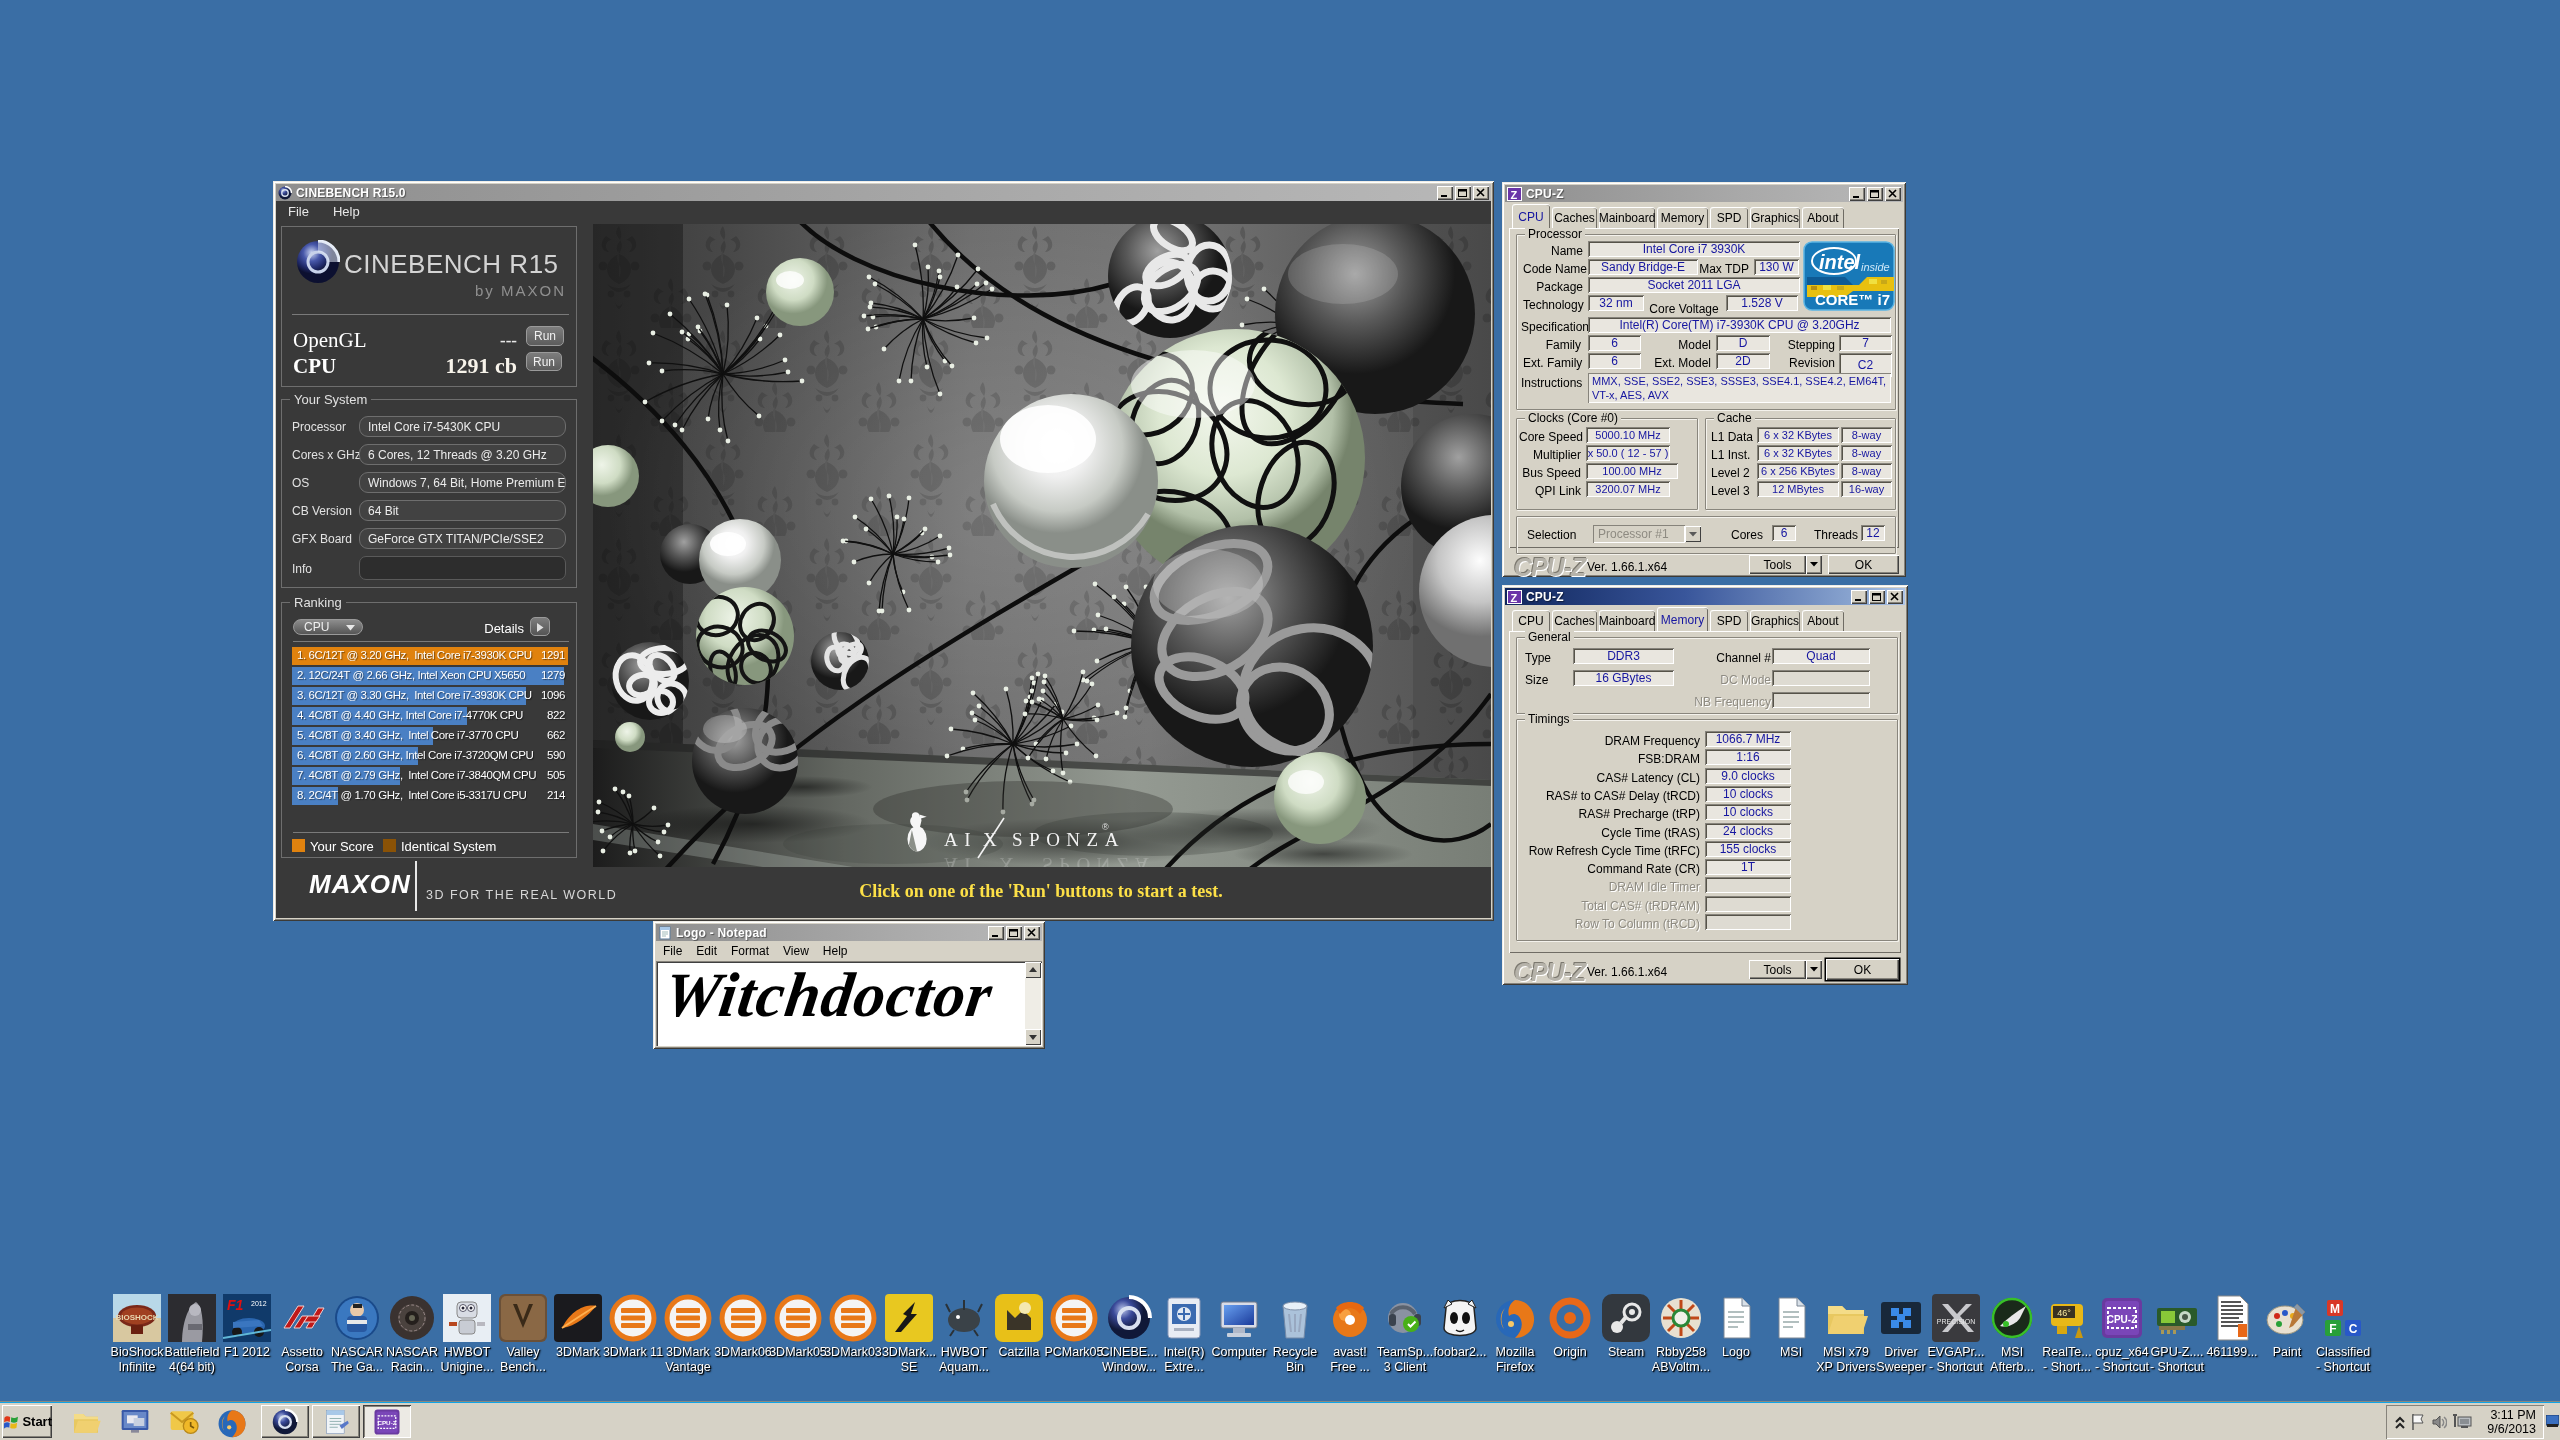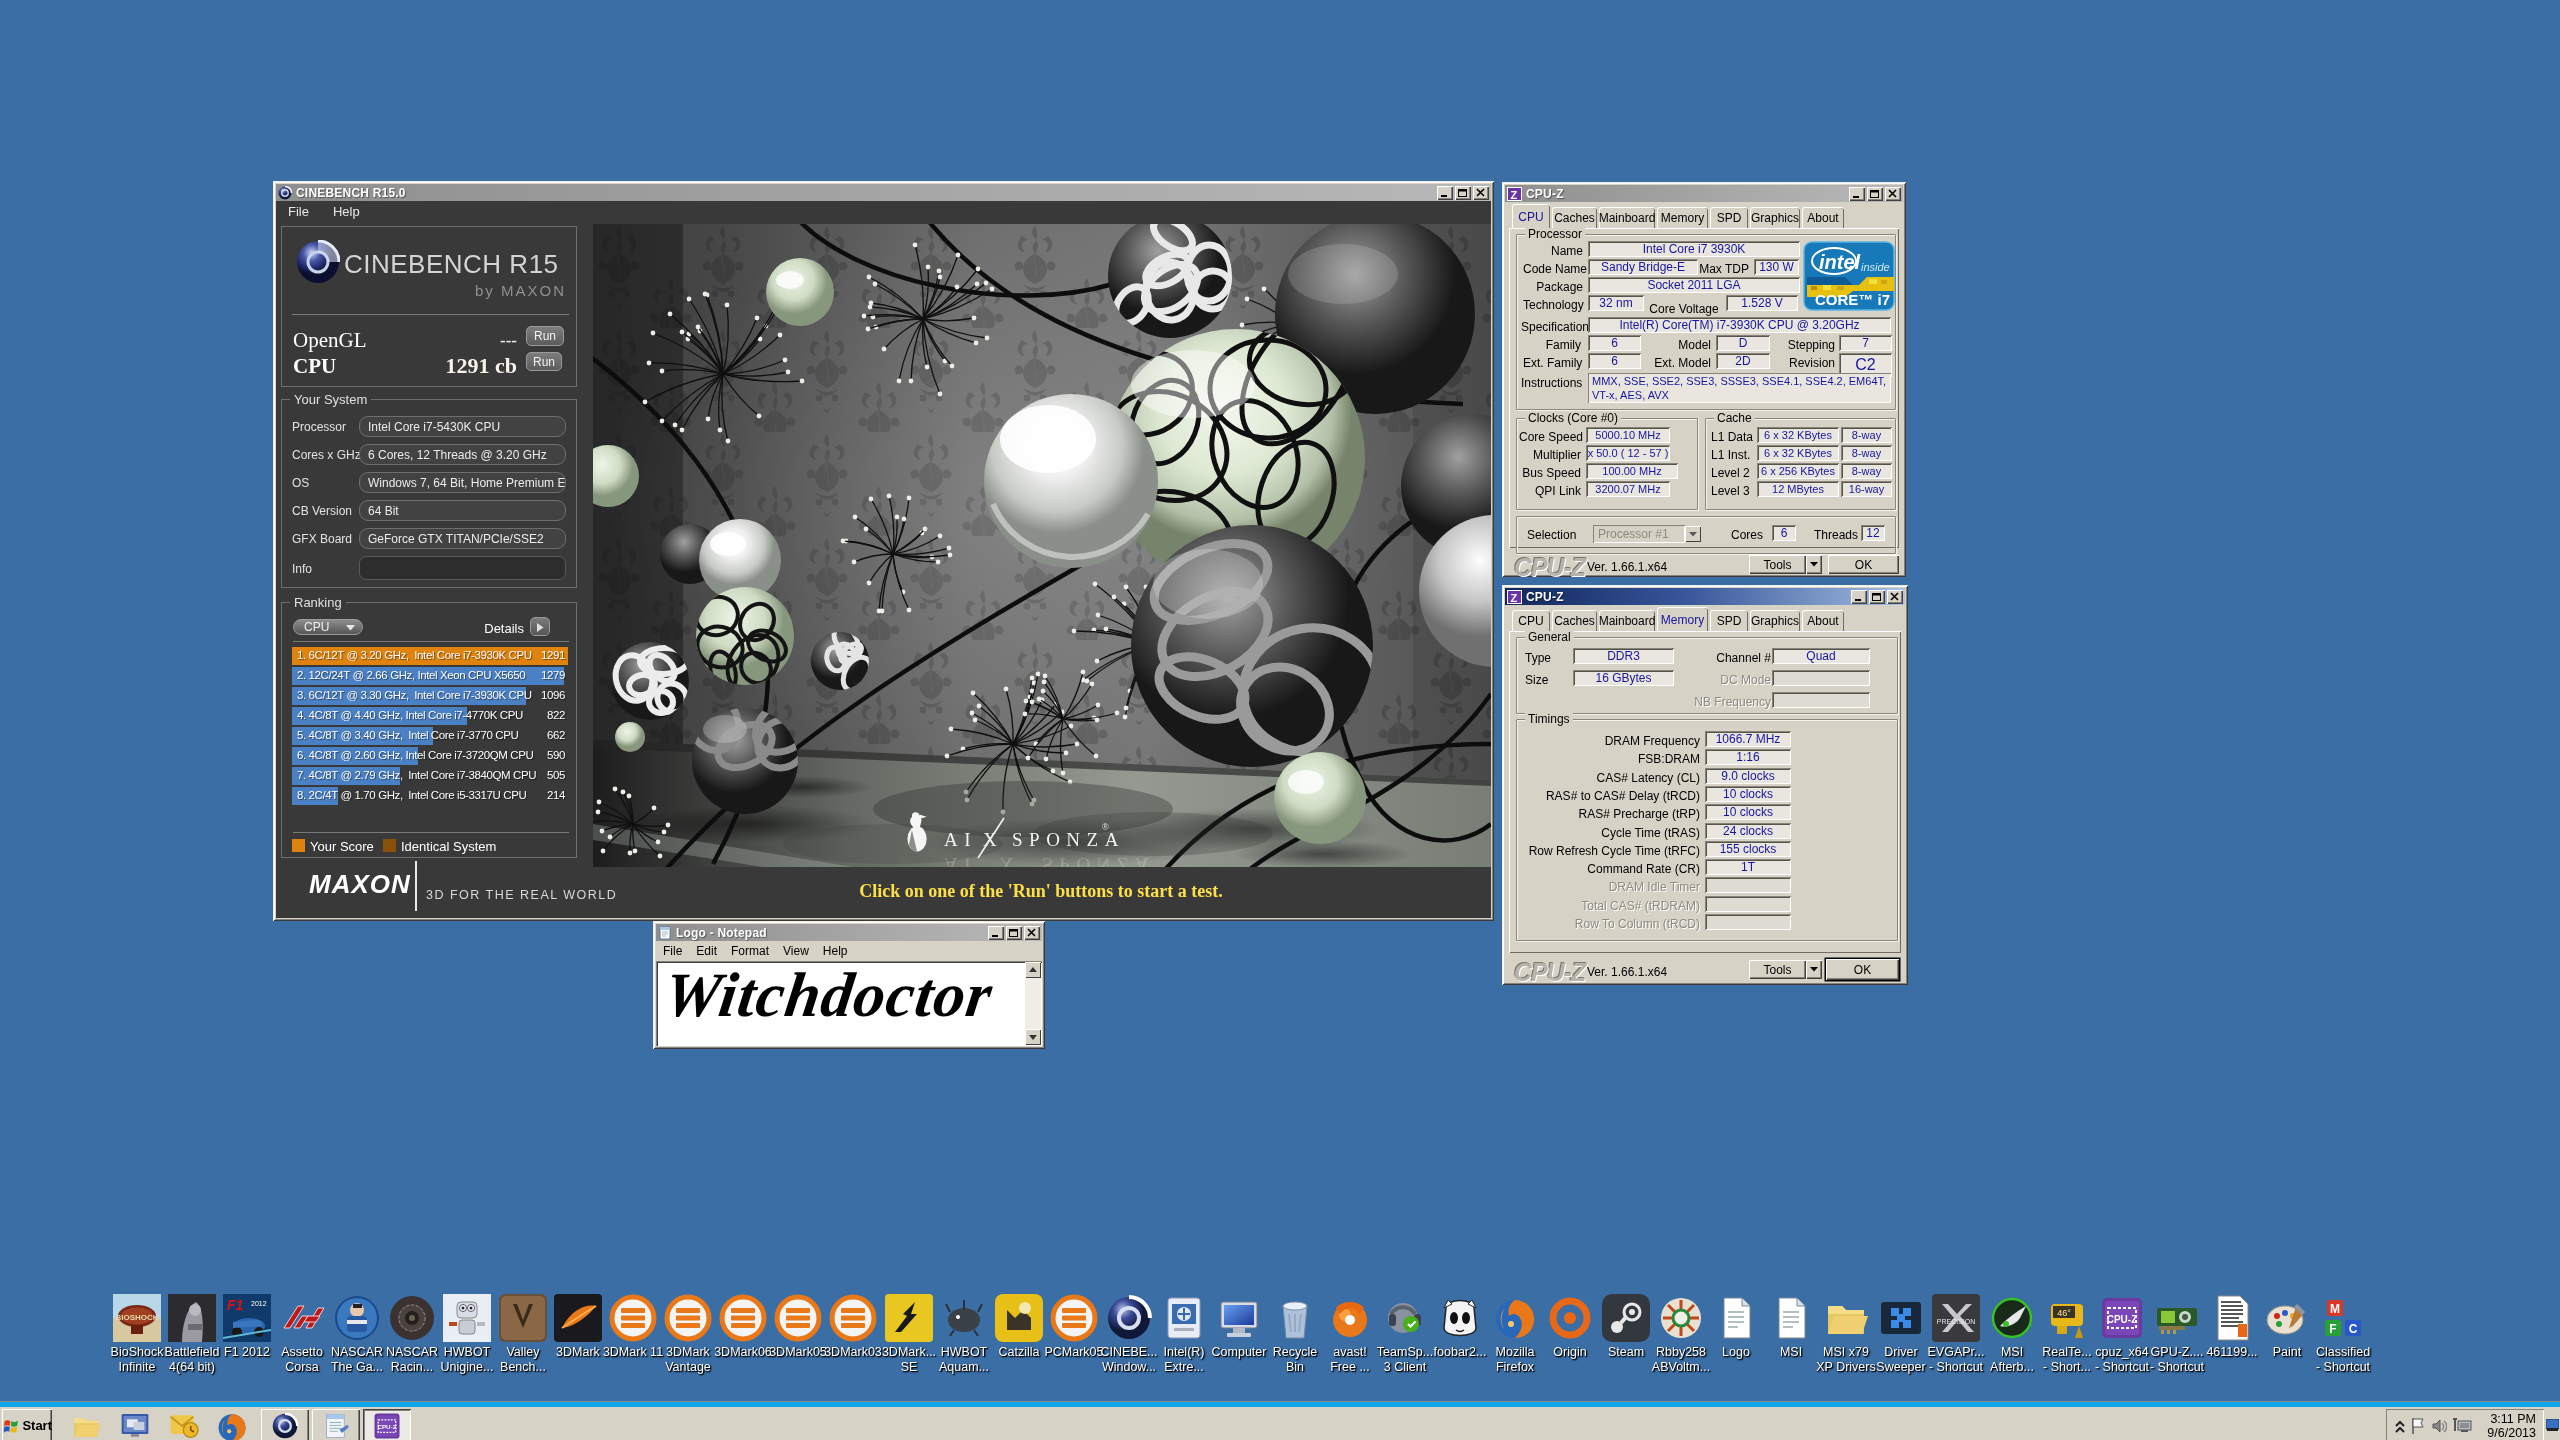--- a/index.html
+++ b/index.html
@@ -24,21 +24,21 @@
 .mnu{font-size:12px;color:#000;padding:0 7px;line-height:18px}
 .dlab{position:absolute;font-size:12px;color:#e2e2e2;white-space:nowrap}
 .dfld{position:absolute;background:#424242;border:1px solid #6e6e6e;border-radius:9px;color:#ececec;font-size:12px;display:flex;align-items:center;padding-left:8px;white-space:nowrap;overflow:hidden}
 .rrow{position:absolute;height:18px;font-size:11.5px;letter-spacing:-.4px;color:#fff;white-space:nowrap}
 .rbar{position:absolute;left:0;top:0;height:100%}
 .rtxt{position:absolute;left:5px;top:2px;width:240px;overflow:hidden;text-shadow:1px 1px 1px rgba(0,0,0,.5)}
 .rscore{position:absolute;right:4px;top:2px;text-shadow:1px 1px 1px rgba(0,0,0,.5)}
 .ico{position:absolute;width:70px;text-align:center}
 .ico .lbl{margin-top:3px;font-size:12.5px;line-height:14.5px;color:#fff;text-shadow:1px 1px 2px #000,1px 1px 1px #000}
 .ico .img{width:48px;height:48px;margin:0 auto;position:relative}
-#taskbar{position:absolute;left:0;top:1402px;width:2560px;height:38px;background:#d6d2c6;border-top:5px solid #0ea5e9;box-shadow:0 -1px 0 #8a877e}
+#taskbar{position:absolute;left:0;top:1402px;width:2560px;height:38px;background:#d6d2c6;border-top:1px solid #0ea5e9;box-shadow:0 -1px 0 #8a877e}
 .qlicon{position:absolute;top:3px;width:32px;height:32px}
 .tbbtn{position:absolute;top:2px;height:33px;background:#d6d2c6;box-shadow:inset 1px 1px 0 #fff,inset -1px -1px 0 #404040,inset -2px -2px 0 #86837b;display:flex;align-items:center;justify-content:center}
 .tbbtn.pressed{background:#eceae4;box-shadow:inset 1px 1px 0 #404040,inset -1px -1px 0 #fff,inset 2px 2px 0 #86837b}
 </style></head><body>
 <div class="win" id="cb" style="left:273px;top:181px;width:1221px;height:740px">
     <div class="tb inact">
       <svg width="14" height="14">
         <defs>
           <radialGradient id="c4dg" cx="35%" cy="30%">
             <stop offset="0%" stop-color="#b8c4e8"></stop>
@@ -892,21 +892,21 @@
       <div class="fld " style="left:83px;top:131px;width:53px;height:16px;font-size:12px">6</div>
       <div class="lab " style="left:150px;top:134px;width:56px;text-align:right">Model</div>
       <div class="fld " style="left:211px;top:131px;width:54px;height:16px;font-size:12px">D</div>
       <div class="lab " style="left:270px;top:134px;width:60px;text-align:right">Stepping</div>
       <div class="fld " style="left:334px;top:131px;width:53px;height:16px;font-size:12px">7</div>
       <div class="lab " style="left:18px;top:152px;width:58px;text-align:right">Ext. Family</div>
       <div class="fld " style="left:83px;top:149px;width:53px;height:16px;font-size:12px">6</div>
       <div class="lab " style="left:146px;top:152px;width:60px;text-align:right">Ext. Model</div>
       <div class="fld " style="left:211px;top:149px;width:54px;height:16px;font-size:12px">2D</div>
       <div class="lab " style="left:270px;top:152px;width:60px;text-align:right">Revision</div>
-      <div class="fld " style="left:334px;top:149px;width:53px;height:24px;font-size:16px">C2</div>
+      <div class="fld " style="left:334px;top:149px;width:53px;height:24px;font-size:12px">C2</div>
       <div class="lab " style="left:16px;top:172px;width:66px;text-align:left">Instructions</div>
       <div style="position:absolute;left:83px;top:169px;width:303px;height:30px;background:#e9e6df;box-shadow:inset 1px 1px 0 #86837b,inset -1px -1px 0 #fff;font-size:11px;color:#1616a0;padding:1px 4px;line-height:14px">MMX, SSE, SSE2, SSE3, SSSE3, SSE4.1, SSE4.2, EM64T, VT-x, AES, AVX</div>
       <div class="groupbox" style="left:11px;top:214px;width:182px;height:92px">
         <div class="glabel">Clocks (Core #0)</div>
       </div>
       <div class="lab " style="left:14px;top:226px;width:62px;text-align:right">Core Speed</div>
       <div class="fld " style="left:81px;top:223px;width:84px;height:16px;font-size:11px">5000.10 MHz</div>
       <div class="lab " style="left:14px;top:244px;width:62px;text-align:right">Multiplier</div>
       <div class="fld " style="left:81px;top:241px;width:84px;height:16px;font-size:11px">x 50.0 ( 12 - 57 )</div>
       <div class="lab " style="left:14px;top:262px;width:62px;text-align:right">Bus Speed</div>

